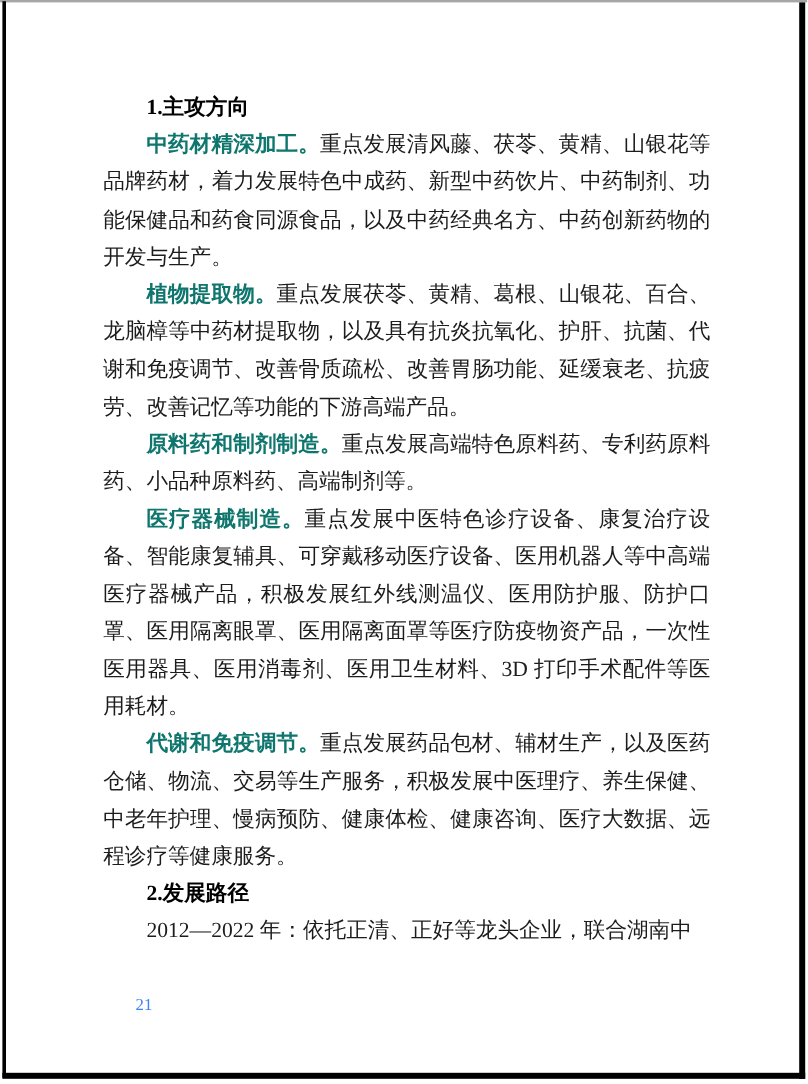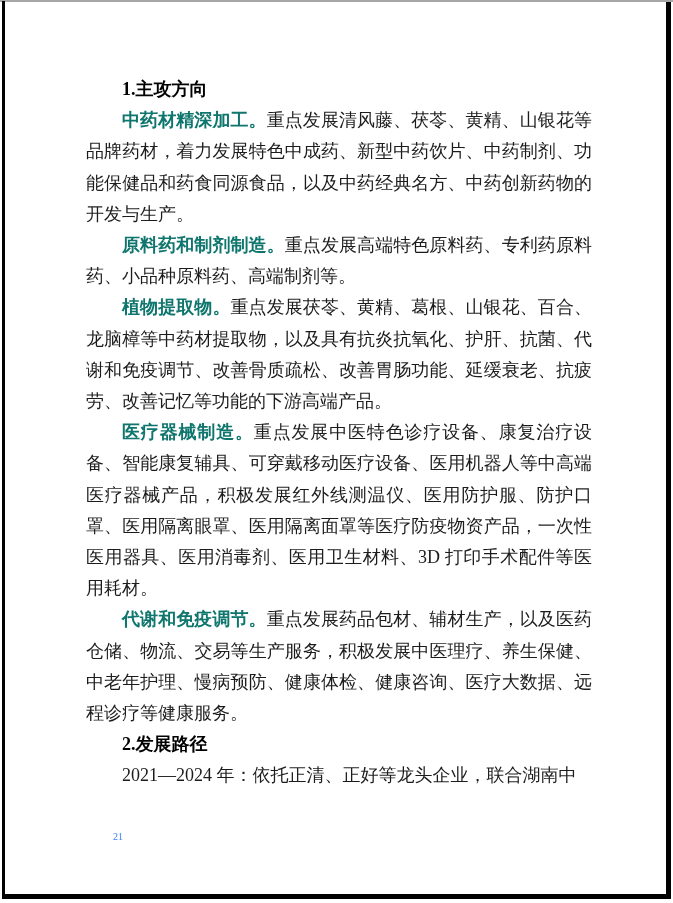--- a/index.html
+++ b/index.html
@@ -55,49 +55,49 @@
     text-indent: 2em;
   }
   .lead {
     font-weight: bold;
     color: #0f766e;
   }
   .page-number {
     position: absolute;
     left: 113px;
     top: 831px;
-    font-size: 10px;
+    font-size: 14px;
     color: #3b82f6;
   }
 </style>
 </head>
 <body>
 
 <div class="page">
 
   <div class="border-top"></div>
   <div class="border-left"></div>
   <div class="border-right"></div>
   <div class="border-bottom"></div>
 
   <div class="text-area">
 
     <div class="heading">1.主攻方向</div>
 
     <p class="para"><span class="lead">中药材精深加工。</span><span>重点发展清风藤、茯苓、黄精、山银花等品牌药材，着力发展特色中成药、新型中药饮片、中药制剂、功能保健品和药食同源食品，以及中药经典名方、中药创新药物的开发与生产。</span></p>
 
+    <p class="para"><span class="lead">植物提取物。</span><span>重点发展茯苓、黄精、葛根、山银花、百合、龙脑樟等中药材提取物，以及具有抗炎抗氧化、护肝、抗菌、代谢和免疫调节、改善骨质疏松、改善胃肠功能、延缓衰老、抗疲劳、改善记忆等功能的下游高端产品。</span></p>
+
     <p class="para"><span class="lead">原料药和制剂制造。</span><span>重点发展高端特色原料药、专利药原料药、小品种原料药、高端制剂等。</span></p>
-
-    <p class="para"><span class="lead">植物提取物。</span><span>重点发展茯苓、黄精、葛根、山银花、百合、龙脑樟等中药材提取物，以及具有抗炎抗氧化、护肝、抗菌、代谢和免疫调节、改善骨质疏松、改善胃肠功能、延缓衰老、抗疲劳、改善记忆等功能的下游高端产品。</span></p>
 
     <p class="para"><span class="lead">医疗器械制造。</span><span>重点发展中医特色诊疗设备、康复治疗设备、智能康复辅具、可穿戴移动医疗设备、医用机器人等中高端医疗器械产品，积极发展红外线测温仪、医用防护服、防护口罩、医用隔离眼罩、医用隔离面罩等医疗防疫物资产品，一次性医用器具、医用消毒剂、医用卫生材料、3D 打印手术配件等医用耗材。</span></p>
 
     <p class="para"><span class="lead">代谢和免疫调节。</span><span>重点发展药品包材、辅材生产，以及医药仓储、物流、交易等生产服务，积极发展中医理疗、养生保健、中老年护理、慢病预防、健康体检、健康咨询、医疗大数据、远程诊疗等健康服务。</span></p>
 
     <div class="heading">2.发展路径</div>
 
-    <p class="para"><span>2021—2024 年：依托正清、正好等龙头企业，联合湖南中</span></p>
+    <p class="para"><span>2012—2022 年：依托正清、正好等龙头企业，联合湖南中</span></p>
 
   </div>
 
   <div class="page-number">21</div>
 
 </div>
 
 </body></html>

